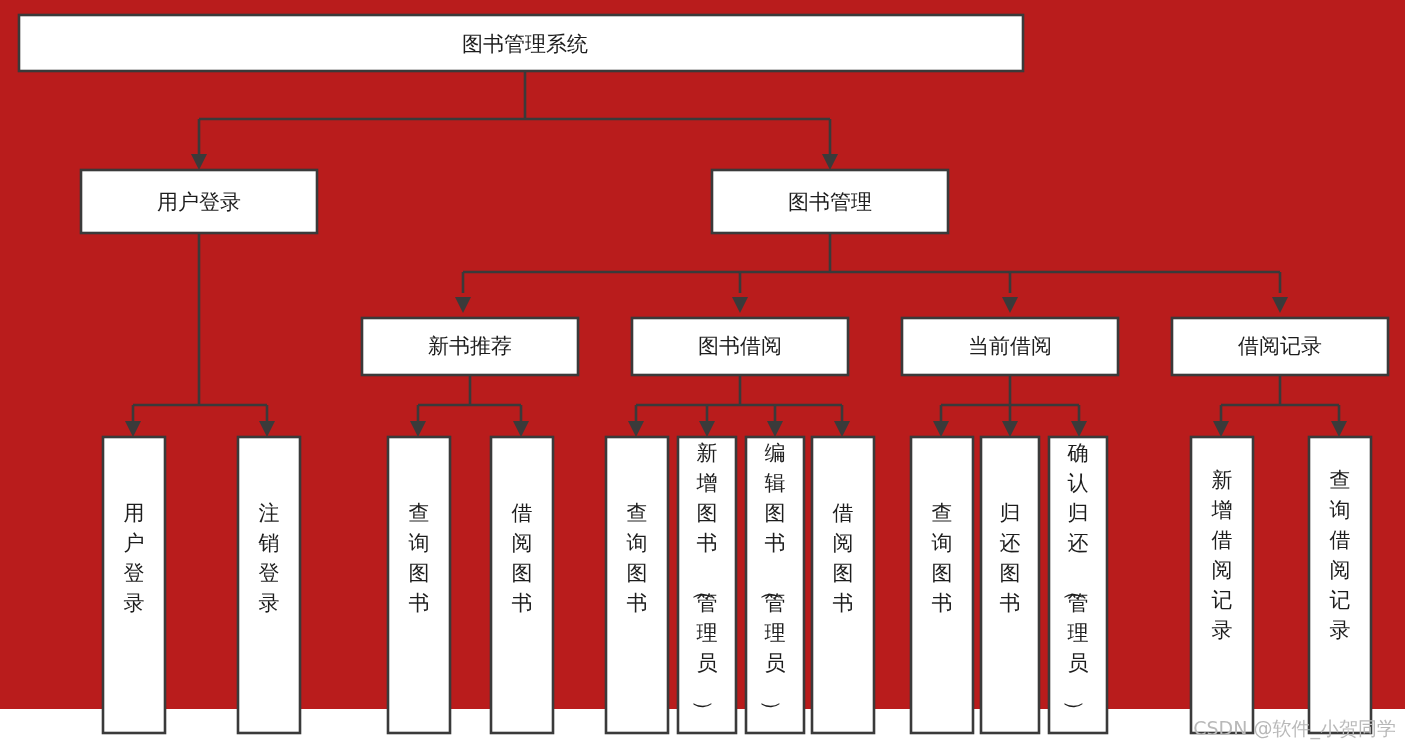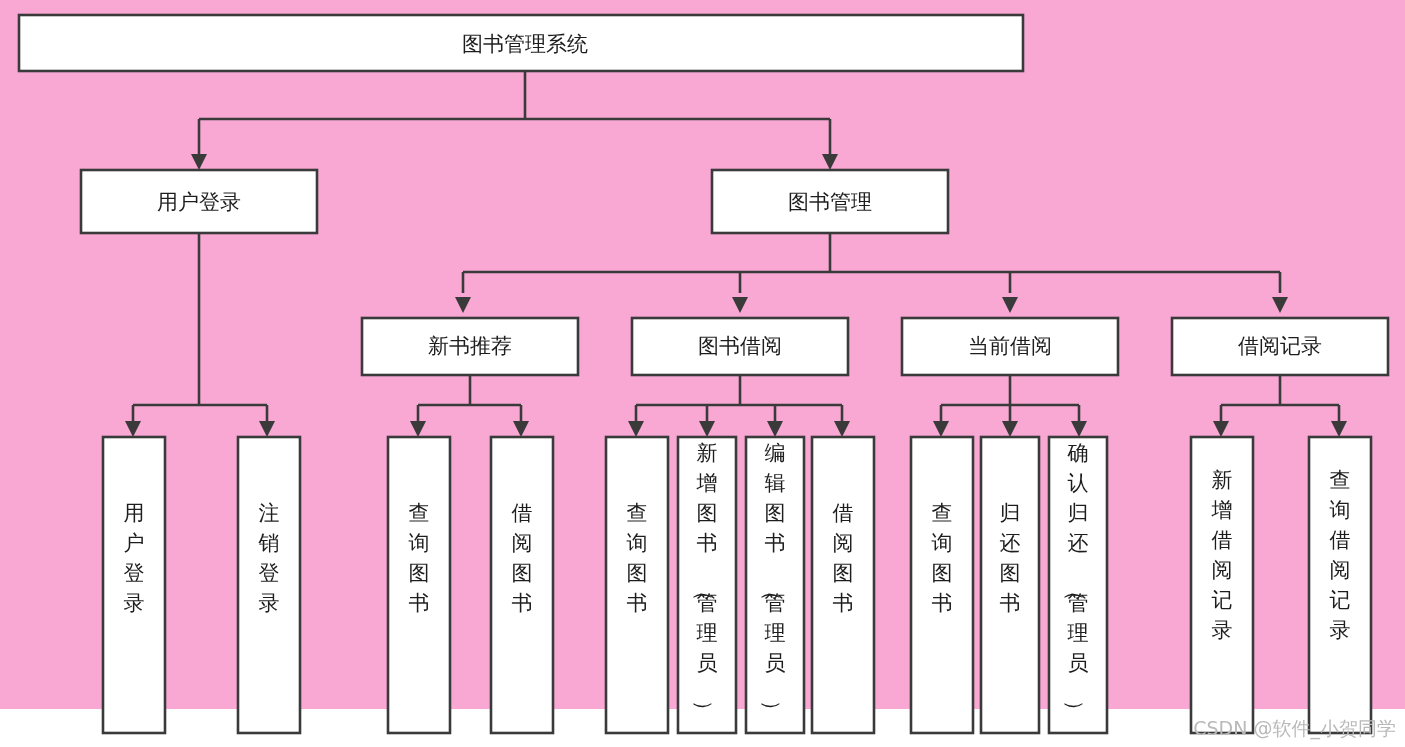--- a/index.html
+++ b/index.html
@@ -11,21 +11,21 @@
   body {
     width: 1405px;
     height: 747px;
     font-family: "DejaVu Sans", "Liberation Sans", sans-serif;
     overflow: hidden;
   }
   #diagram-root {
     position: relative;
     width: 1405px;
     height: 709px;
-    background: #f9a8d4;
+    background: #b91c1c;
   }
   svg.diagram-canvas {
     position: absolute;
     top: 0;
     left: 0;
     width: 1405px;
     height: 747px;
   }
   .node-box {
     fill: #ffffff;

